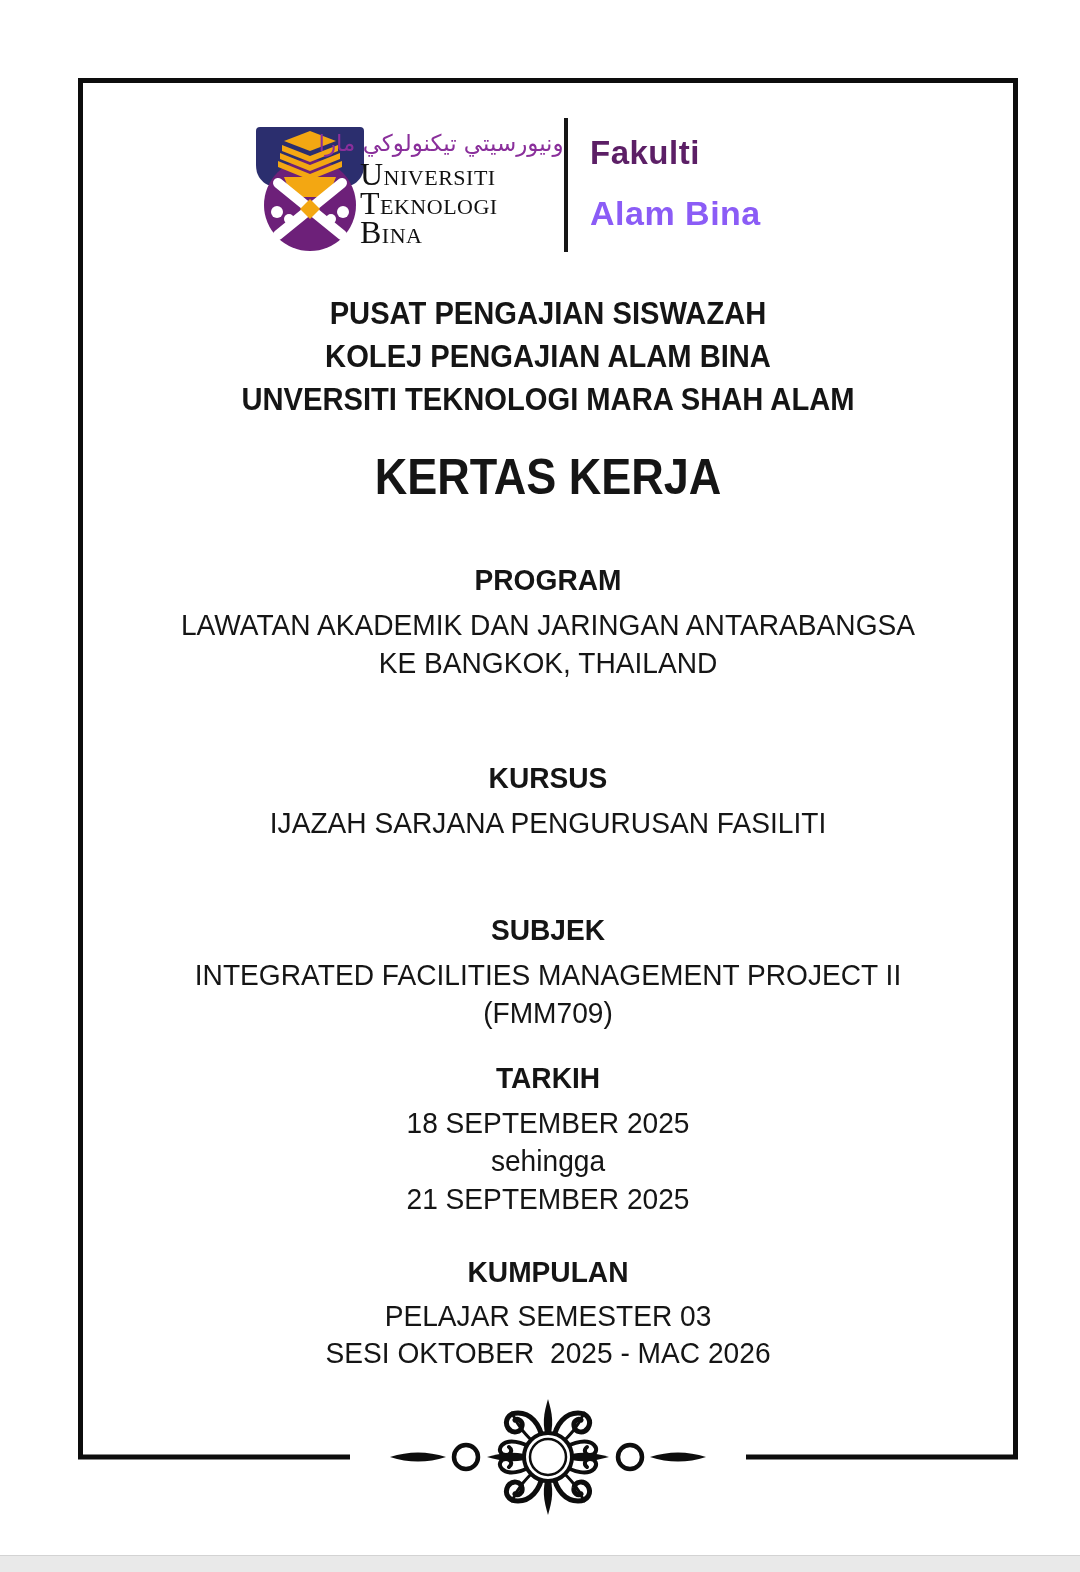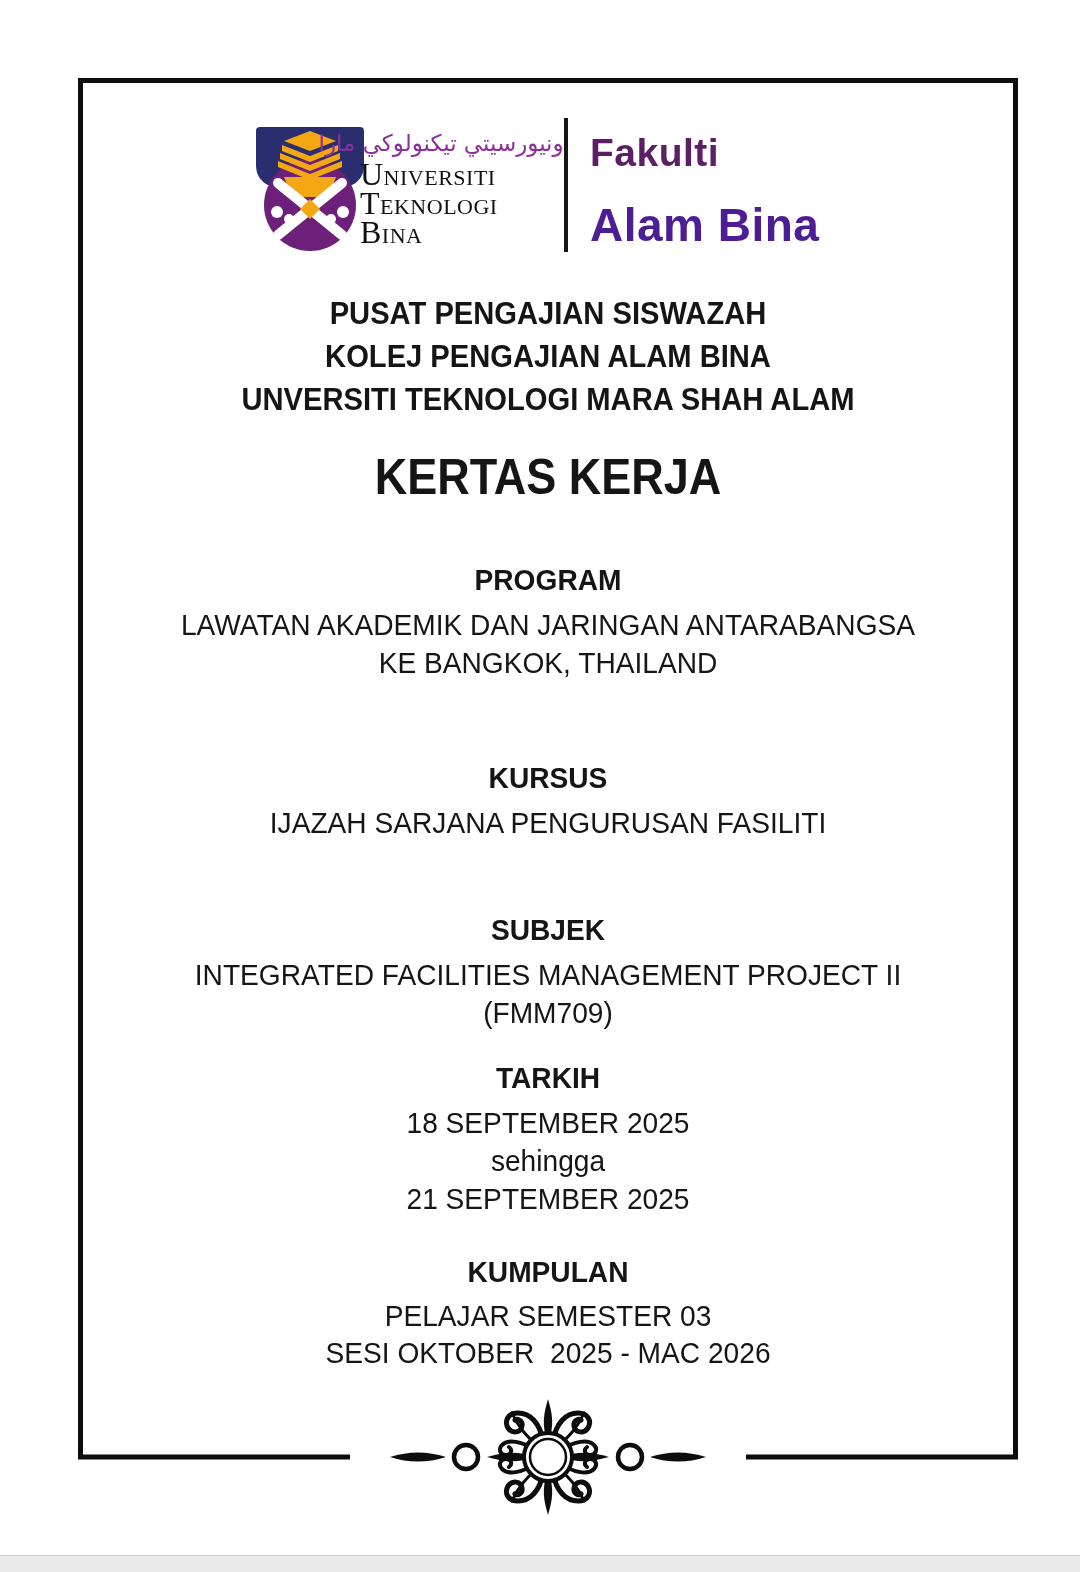--- a/index.html
+++ b/index.html
@@ -35,26 +35,26 @@
     font-size: 32px; line-height: 29px;
     letter-spacing: 0.5px;
     color: #111111;
   }
   .logo-divider {
     position: absolute; left: 564px; top: 118px;
     width: 4px; height: 134px; background: #161616;
   }
   .faculty { position: absolute; left: 590px; top: 130px; }
   .faculty-label {
-    color: #5c1f66; font-size: 39px; font-weight: 700; line-height: 46px;
+    color: #5c1f66; font-size: 33px; font-weight: 700; line-height: 46px;
     letter-spacing: 0.5px;
   }
   .faculty-name {
-    color: #4c1d95; font-size: 46px; font-weight: 700; line-height: 46px;
-    margin-top: 26px; letter-spacing: 0.5px;
+    color: #8b5cf6; font-size: 34px; font-weight: 700; line-height: 46px;
+    margin-top: 14px; letter-spacing: 0.5px;
   }
   
   .centered { position: absolute; left: 78px; width: 940px; text-align: center; }
   .inst { top: 292px; font-weight: 700; font-size: 31px; line-height: 43px; transform: scaleX(0.94); }
   .doc-title { top: 450px; font-weight: 700; font-size: 50px; line-height: 54px; transform: scaleX(0.90); letter-spacing: 0px; }
   .sec-heading { font-weight: 700; font-size: 29px; line-height: 40px; margin-bottom: 6px; }
   .sec-line { font-size: 29px; line-height: 38px; white-space: pre-wrap; }
   .sec { transform: scaleX(0.97); }
   .s0 { top: 560px; }
   .s1 { top: 758px; }

